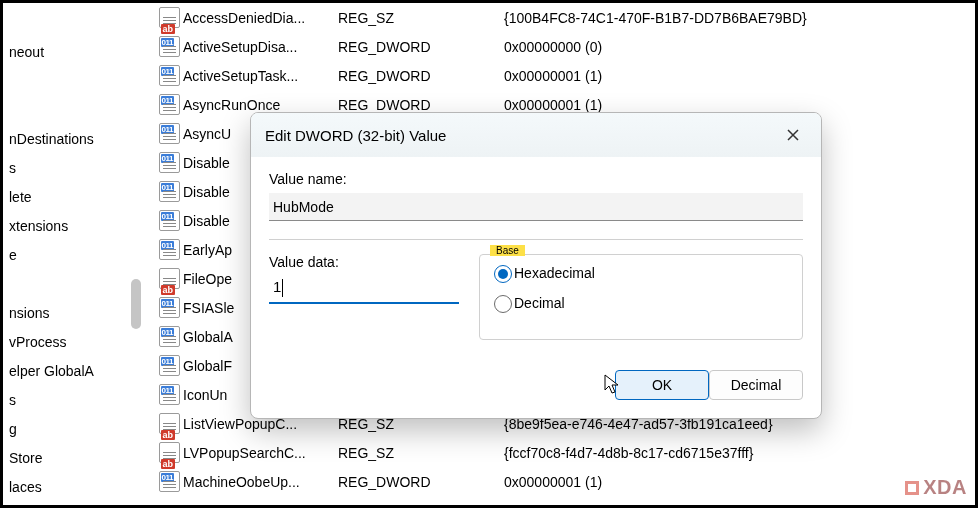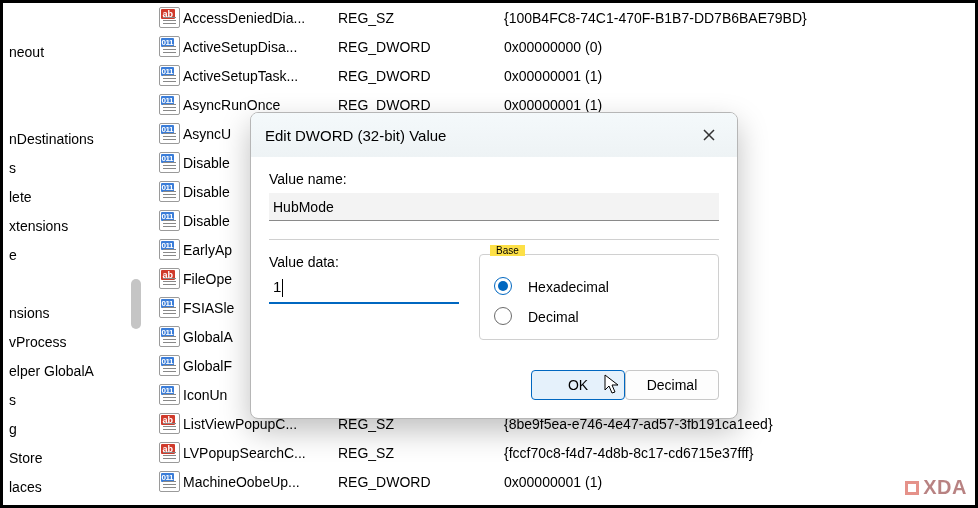--- a/index.html
+++ b/index.html
@@ -15,43 +15,43 @@
   .list { position: absolute; left: 152px; top: 0; width: 826px; height: 100%; }
   .row { display: flex; align-items: center; height: 29px; }
   .row .icon { width: 28px; display: flex; justify-content: center; }
   .row .nm { width: 155px; white-space: nowrap; overflow: hidden; text-overflow: ellipsis; }
   .row .ty { width: 166px; white-space: nowrap; }
   .row .dt { flex: 1; white-space: nowrap; overflow: hidden; }
 
   
   .ico { width: 21px; height: 21px; border-radius: 2px; display: flex; align-items: center; justify-content: center; font-size: 10px; font-weight: bold; position: relative; }
   .ico-str { background: #fff; border: 1px solid #9a9a9a; }
-  .ico-str .ab { position: absolute; top: 1px; left: 1px; background: #d03a2b; color: #fff; font-size: 9px; padding: 0 2px; border-radius: 1px; line-height: 10px; }
+  .ico-str .ab { position: absolute; top: 16px; left: 1px; background: #d03a2b; color: #fff; font-size: 9px; padding: 0 2px; border-radius: 1px; line-height: 10px; }
   .ico-bin { background: #fff; border: 1px solid #9a9a9a; }
   .ico-bin .bits { position: absolute; top: 1px; left: 1px; background: #3b7dd8; color: #fff; font-size: 8px; padding: 0 1px; border-radius: 1px; line-height: 9px; letter-spacing: -0.5px; }
   .ico .lines { position: absolute; bottom: 2px; left: 3px; right: 3px; height: 8px; background: repeating-linear-gradient(#888 0 1px, transparent 1px 3px); }
 
   
-  .dialog { position: absolute; left: 247px; top: 109px; width: 488px; background: #fff; border: 1px solid #b6b6b6; border-radius: 8px; box-shadow: 0 12px 30px rgba(0,0,0,0.25); overflow: hidden; }
+  .dialog { position: absolute; left: 247px; top: 109px; width: 572px; background: #fff; border: 1px solid #b6b6b6; border-radius: 8px; box-shadow: 0 12px 30px rgba(0,0,0,0.25); overflow: hidden; }
   .titlebar { height: 44px; display: flex; align-items: center; justify-content: space-between; padding: 0 14px; background: linear-gradient(#f4f9fb, #eef3f5); }
   .titlebar .title { font-size: 15px; }
   .closebtn { width: 28px; height: 28px; display: flex; align-items: center; justify-content: center; border-radius: 4px; cursor: pointer; }
   .closebtn svg { width: 14px; height: 14px; stroke: #333; stroke-width: 1.5; }
   .dlg-body { padding: 14px 18px 18px 18px; }
   .lbl { font-size: 14px; margin-bottom: 6px; }
   .ro-input { width: 100%; height: 28px; border: none; border-bottom: 1px solid #8a8a8a; background: #f3f3f3; padding: 2px 4px; font-size: 14px; margin-bottom: 18px; }
   .hr { border: none; border-top: 1px solid #d0d0d0; margin: 0 0 14px 0; }
   .midrow { display: flex; gap: 20px; }
   .vd-col { flex: 0 0 190px; }
   .vd-input { width: 100%; height: 28px; border: none; border-bottom: 2px solid #0067c0; padding: 2px 4px; font-size: 15px; outline: none; }
   .caret { display:inline-block; width:1px; height:18px; background:#000; vertical-align:middle; margin-left:1px; animation:blink 1s steps(1) infinite; }
   @keyframes blink { 50% { opacity:0; } }
   .base-col { flex: 1; border: 1px solid #d0d0d0; border-radius: 4px; padding: 10px 14px 14px 14px; position: relative; }
   .base-col .legend { position: absolute; top: -10px; left: 10px; background: #fde047; padding: 0 6px; font-size: 10px; }
-  .radio-row { display: flex; align-items: flex-end; gap: 16px; height: 30px; cursor: pointer; }
+  .radio-row { display: flex; align-items: flex-start; gap: 2px; height: 30px; cursor: pointer; }
   .radio { width: 18px; height: 18px; border: 1px solid #6b6b6b; border-radius: 50%; display: flex; align-items: center; justify-content: center; }
   .radio.sel { border-color: #0067c0; }
   .radio.sel .dot { width: 10px; height: 10px; background: #0067c0; border-radius: 50%; }
   .btnrow { display: flex; justify-content: flex-end; margin-top: 30px; }
   .btn { width: 94px; height: 30px; border: 1px solid #c8c8c8; background: #fdfdfd; border-radius: 4px; font-size: 14px; cursor: pointer; display:flex; align-items:center; justify-content:center; }
   .btn.primary { border: 1px solid #0067c0; background: #e5f1fb; }
 
   
   .cursor { position: absolute; left: 601px; top: 371px; width: 18px; height: 22px; pointer-events: none; }
   .cursor svg { width: 100%; height: 100%; }

